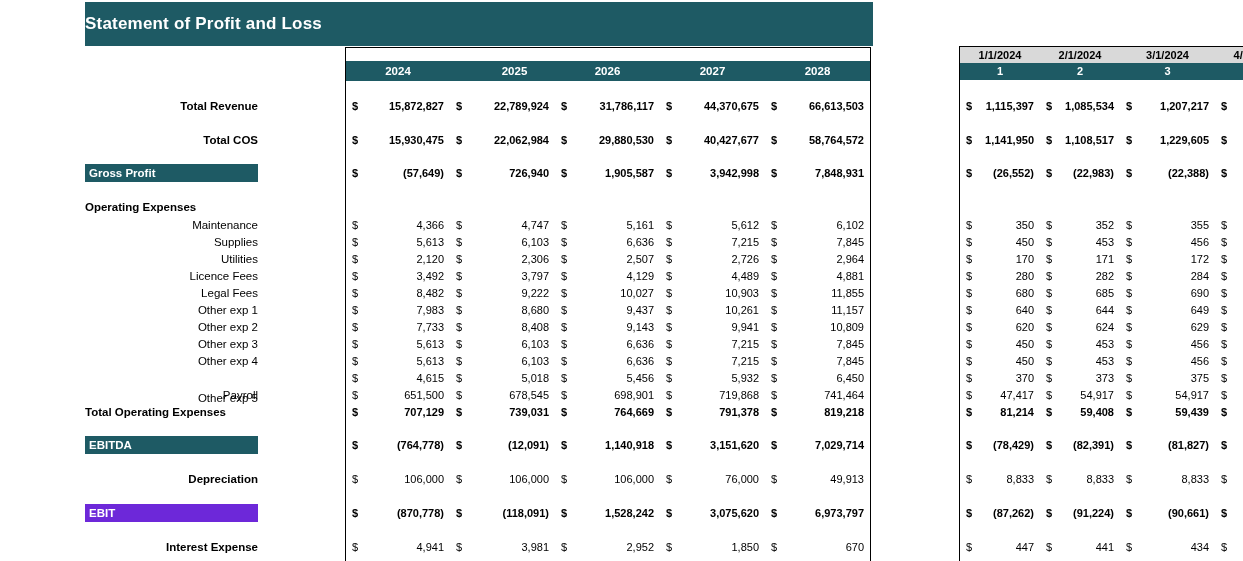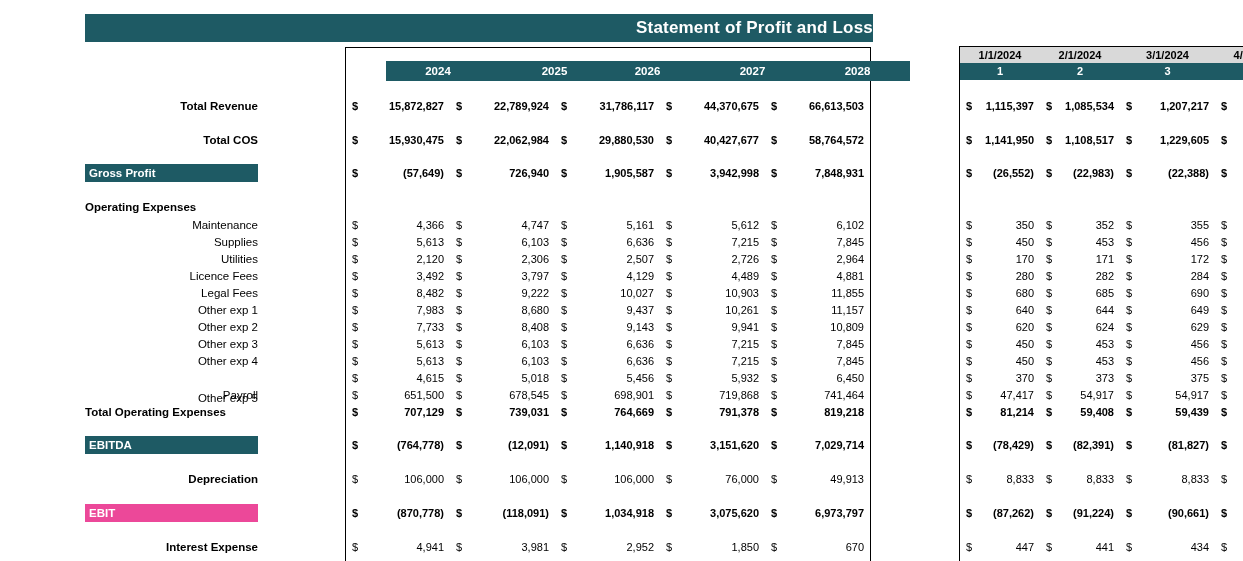--- a/index.html
+++ b/index.html
@@ -5,22 +5,22 @@
   html,body{margin:0;padding:0;background:#fff;}
   #canvas{
     position:relative;
     width:1243px;height:561px;
     overflow:hidden;
     background:#fff;
     font-family:"Liberation Sans", sans-serif;
     color:#000;
   }
   .title-bar{
-    position:absolute;left:85px;top:2px;width:788px;height:28px;
-    display:flex;align-items:center;justify-content:flex-end;margin-top:12px;
+    position:absolute;left:85px;top:2px;width:788px;height:44px;
+    display:flex;align-items:center;justify-content:flex-start;
   }
   .title-bar span{
     color:#fff;font-size:17px;font-weight:bold;letter-spacing:.2px;
   }
   
   .main-box{
     position:absolute;left:345px;top:47px;width:526px;height:514px;
     border-left:1px solid #000;border-right:1px solid #000;border-top:1px solid #000;
     box-sizing:border-box;background:#fff;
   }
@@ -66,21 +66,21 @@
 <div id="canvas">
 
   <div class="title-bar" id="titleBar" style="background: rgb(30, 90, 100);">
     <span>Statement of Profit and Loss</span>
   </div>
 
   <div class="main-box"></div>
 
   <div class="right-box"></div>
 
-  <div class="band" id="yearBand" style="left: 346px; top: 61px; width: 524px; background: rgb(30, 90, 100); margin-left: 40px;">
+  <div class="band" id="yearBand" style="left: 346px; top: 61px; width: 524px; background: rgb(30, 90, 100);">
       <div class="hcell" style="left: 0px; width: 104px;">2024</div>
       <div class="hcell" style="left: 116px; width: 105px;">2025</div>
       <div class="hcell" style="left: 209px; width: 105px;">2026</div>
       <div class="hcell" style="left: 314px; width: 105px;">2027</div>
       <div class="hcell" style="left: 419px; width: 105px;">2028</div>
     </div>
 
   <div id="dateBand" style="position: absolute; left: 960px; top: 47px; width: 283px; height: 16px; background: rgb(217, 217, 217);">
       <div class="dcell" style="left: 0px; width: 80px; height: 16px; line-height: 16px;">1/1/2024</div>
       <div class="dcell" style="left: 80px; width: 80px; height: 16px; line-height: 16px;">2/1/2024</div>
@@ -702,32 +702,32 @@
         <span>$</span>
         <span>8,833</span>
       </div>
       <div class="cell" style="left: 1120px; width: 95px; top: 471px;">
         <span>$</span>
         <span>8,833</span>
       </div>
       <div class="cell" style="left: 1215px; width: 80px; top: 471px;">
         <span>$</span>
       </div>
-      <div class="rowlabel highlight" style="top: 504px; background: #ec4899;">EBIT</div>
+      <div class="rowlabel highlight" style="top: 504px; background: #6d28d9;">EBIT</div>
       <div class="cell bold" style="left: 346px; width: 104px; top: 505px;">
         <span>$</span>
         <span>(870,778)</span>
       </div>
       <div class="cell bold" style="left: 450px; width: 105px; top: 505px;">
         <span>$</span>
         <span>(118,091)</span>
       </div>
       <div class="cell bold" style="left: 555px; width: 105px; top: 505px;">
         <span>$</span>
-        <span>1,034,918</span>
+        <span>1,528,242</span>
       </div>
       <div class="cell bold" style="left: 660px; width: 105px; top: 505px;">
         <span>$</span>
         <span>3,075,620</span>
       </div>
       <div class="cell bold" style="left: 765px; width: 105px; top: 505px;">
         <span>$</span>
         <span>6,973,797</span>
       </div>
       <div class="cell bold" style="left: 960px; width: 80px; top: 505px;">

